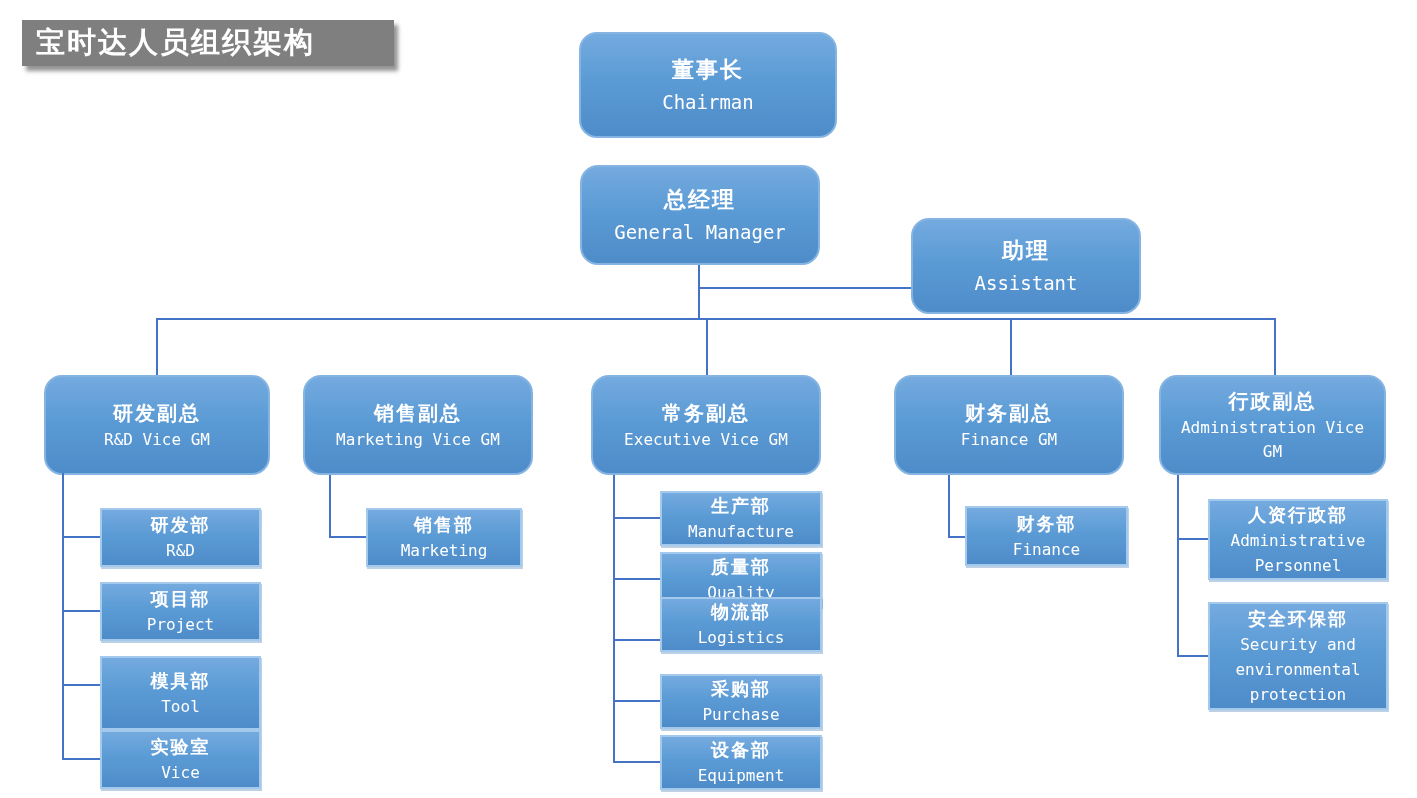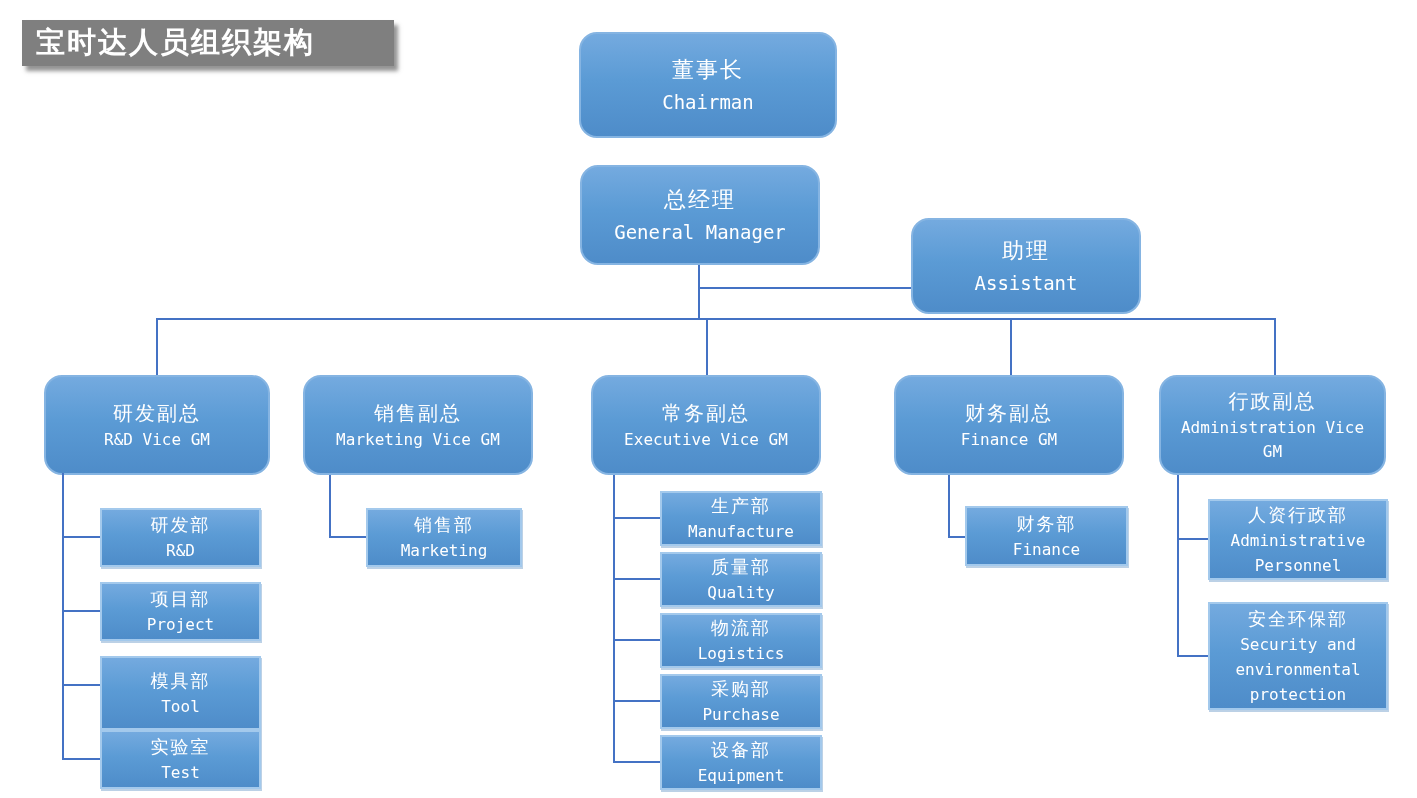--- a/index.html
+++ b/index.html
@@ -17,21 +17,21 @@
     box-shadow:4px 5px 4px rgba(60,60,60,0.55);
   }
   
   .node{
     position:absolute;box-sizing:border-box;color:#ffffff;text-align:center;
     display:flex;flex-direction:column;justify-content:center;align-items:center;
     background:linear-gradient(180deg,#74aadf 0%,#5b9bd5 45%,#4e8cc9 100%);
   }
   .node.round{border-radius:18px;border:2px solid #85b4e2;}
   .node.leaf{border:2px solid #a3c9ec;box-shadow:1px 2px 0 rgba(62,122,184,0.35);}
-  .node .zh{letter-spacing:2px;white-space:nowrap;}
+  .node .zh{letter-spacing:2px;white-space:nowrap;font-weight:bold;}
   .node .en{padding:0 8px;}
   .node.big .zh{font-size:22px;line-height:34px;}
   .node.big .en{font-size:19px;line-height:30px;}
   .node.vp .zh{font-size:20px;line-height:30px;}
   .node.vp .en{font-size:16px;line-height:24px;}
   .node.leaf .zh{font-size:18px;line-height:26px;}
   .node.leaf .en{font-size:16px;line-height:25px;}
   
   .line{position:absolute;background:#4472c4;}
   .line.h{height:2px;}
@@ -87,37 +87,37 @@
   <div class="node leaf" style="left:92px;top:582px;width:161px;height:59px">
     <div class="zh">项目部</div>
     <div class="en">Project</div>
   </div>
   <div class="node leaf" style="left:92px;top:656px;width:161px;height:74px">
     <div class="zh">模具部</div>
     <div class="en">Tool</div>
   </div>
   <div class="node leaf" style="left:92px;top:730px;width:161px;height:59px">
     <div class="zh">实验室</div>
-    <div class="en">Test</div>
+    <div class="en">Vice</div>
   </div>
 
   <div class="node leaf" style="left:358px;top:508px;width:156px;height:59px">
     <div class="zh">销售部</div>
     <div class="en">Marketing</div>
   </div>
 
   <div class="node leaf" style="left:652px;top:491px;width:162px;height:55px">
     <div class="zh">生产部</div>
     <div class="en">Manufacture</div>
   </div>
   <div class="node leaf" style="left:652px;top:552px;width:162px;height:55px">
     <div class="zh">质量部</div>
     <div class="en">Quality</div>
   </div>
-  <div class="node leaf" style="left:652px;top:613px;width:162px;height:55px">
+  <div class="node leaf" style="left:652px;top:597px;width:162px;height:55px">
     <div class="zh">物流部</div>
     <div class="en">Logistics</div>
   </div>
   <div class="node leaf" style="left:652px;top:674px;width:162px;height:55px">
     <div class="zh">采购部</div>
     <div class="en">Purchase</div>
   </div>
   <div class="node leaf" style="left:652px;top:735px;width:162px;height:55px">
     <div class="zh">设备部</div>
     <div class="en">Equipment</div>

